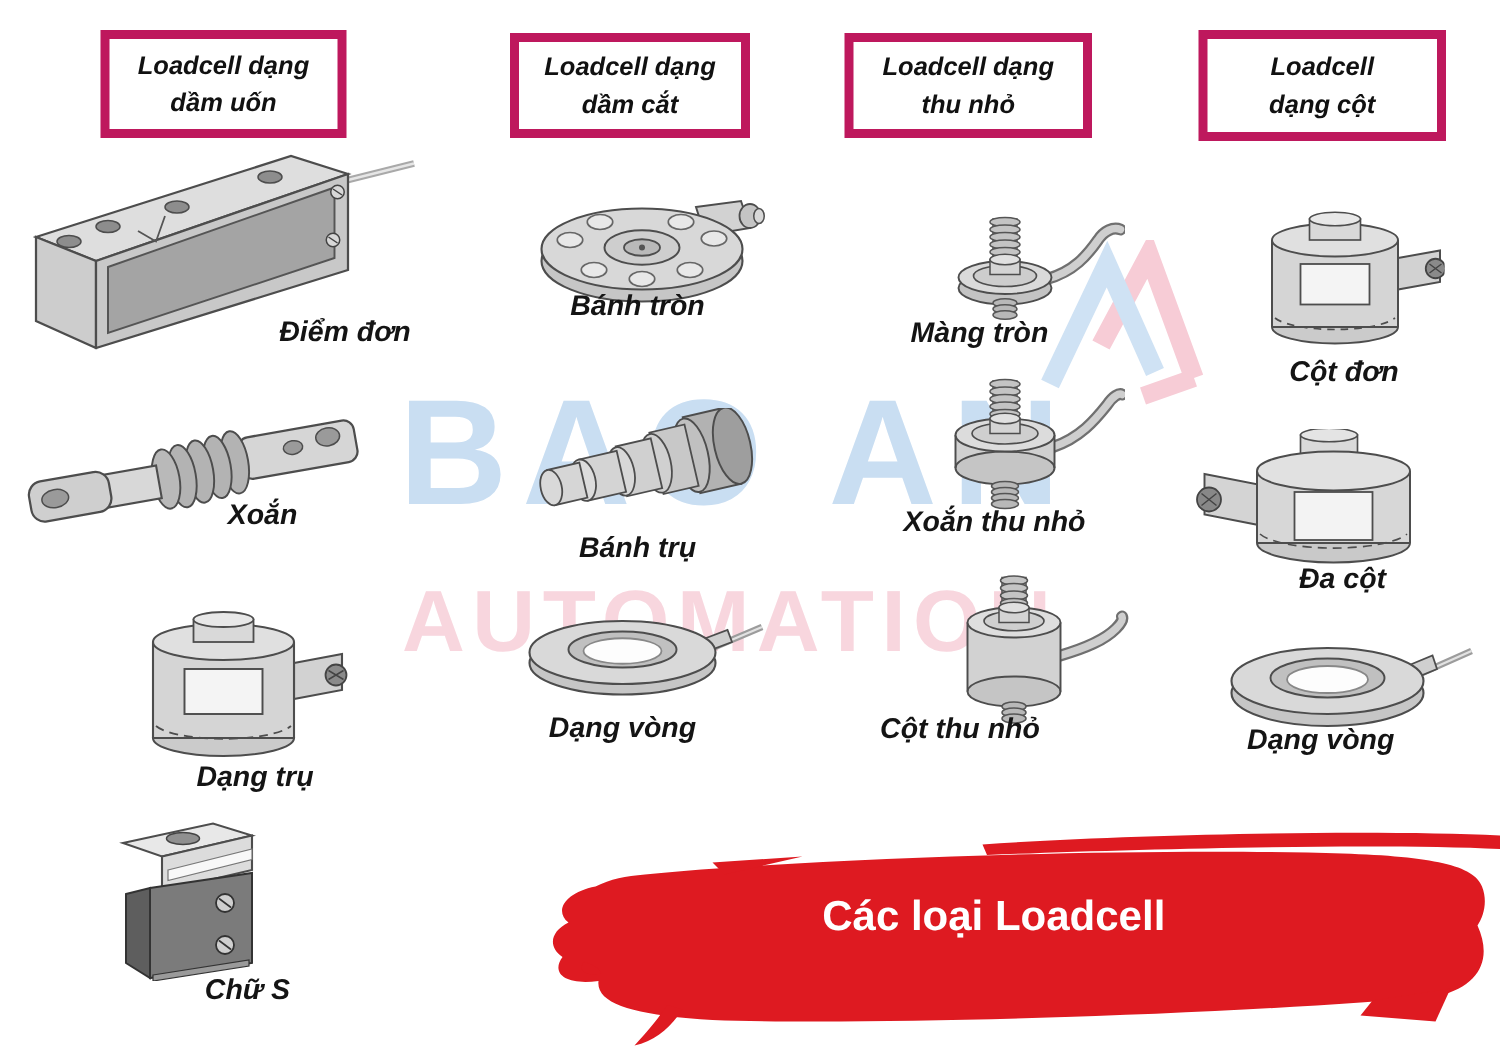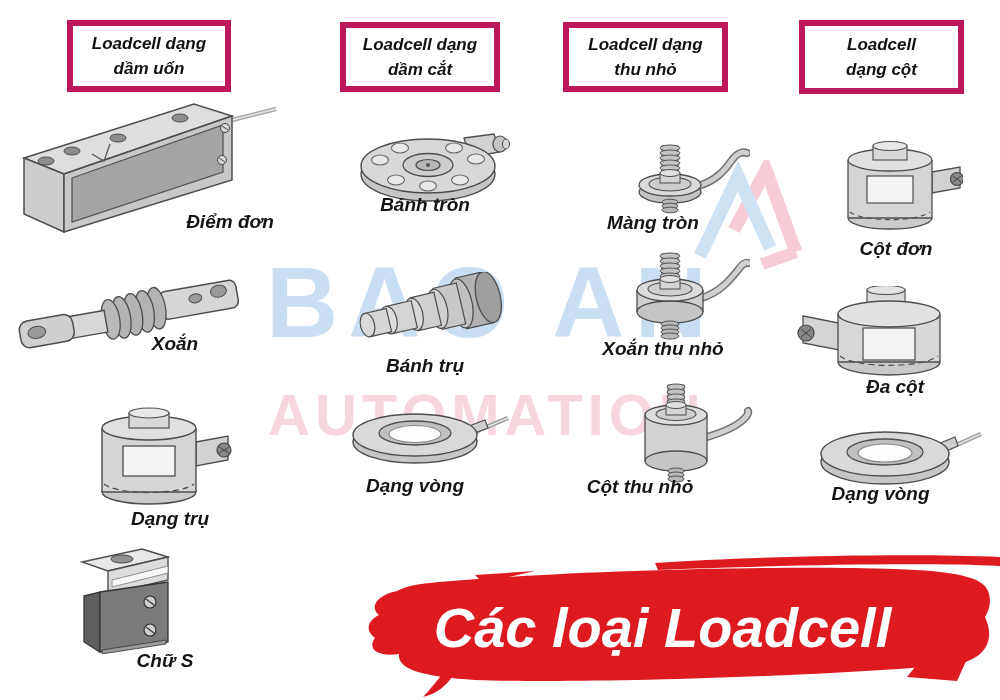--- a/index.html
+++ b/index.html
@@ -31,21 +31,21 @@
     position:absolute;left:268px;top:386px;z-index:1;
     font-weight:bold;font-size:58px;letter-spacing:5px;line-height:1;
     color:var(--watermark-pink,#f8d6de);white-space:nowrap;
   }
   .wm-logo{position:absolute;left:692px;top:160px;width:110px;height:110px;z-index:1;}
   
   .banner{position:absolute;left:355px;top:553px;width:645px;height:147px;z-index:4;}
   .banner svg{position:absolute;inset:0;width:100%;height:100%;}
   .banner-text{
     position:absolute;left:0;right:30px;top:42px;text-align:center;
-    font-weight:bold;font-style:italic;font-size:56px;
+    font-weight:bold;font-size:28px;
     color:var(--banner-text,#ffffff);z-index:5;
   }
   svg *{vector-effect:none;}
 </style>
 </head>
 <body>
 
 <div class="wm-line1">BAO AN</div>
 <div class="wm-line2">AUTOMATION</div>
 <svg class="wm-logo" viewBox="0 0 110 110">

